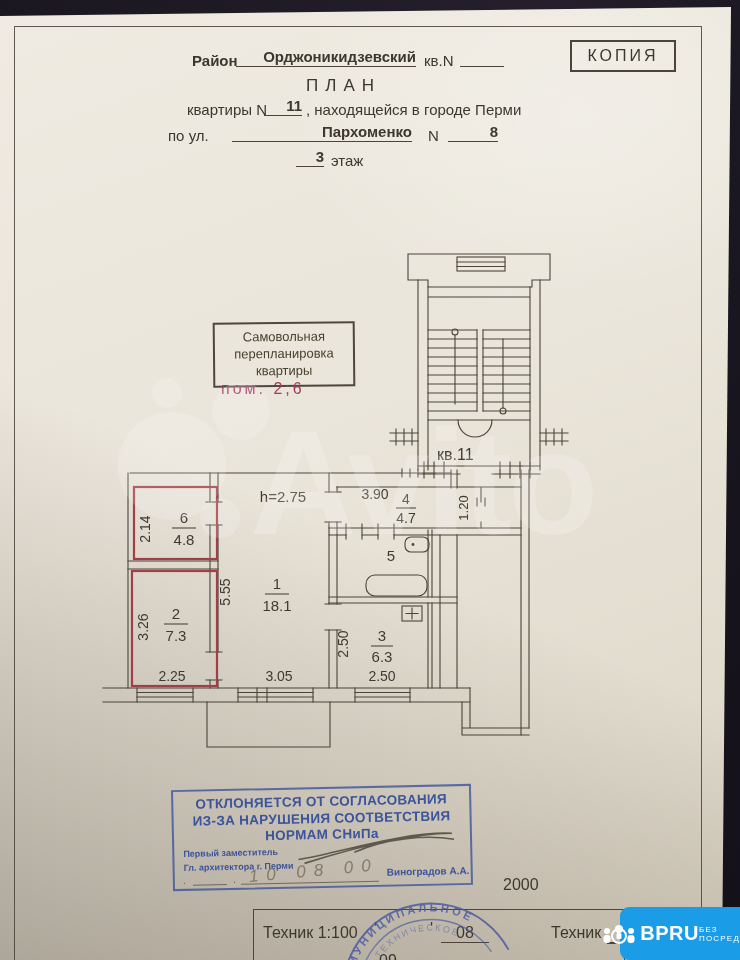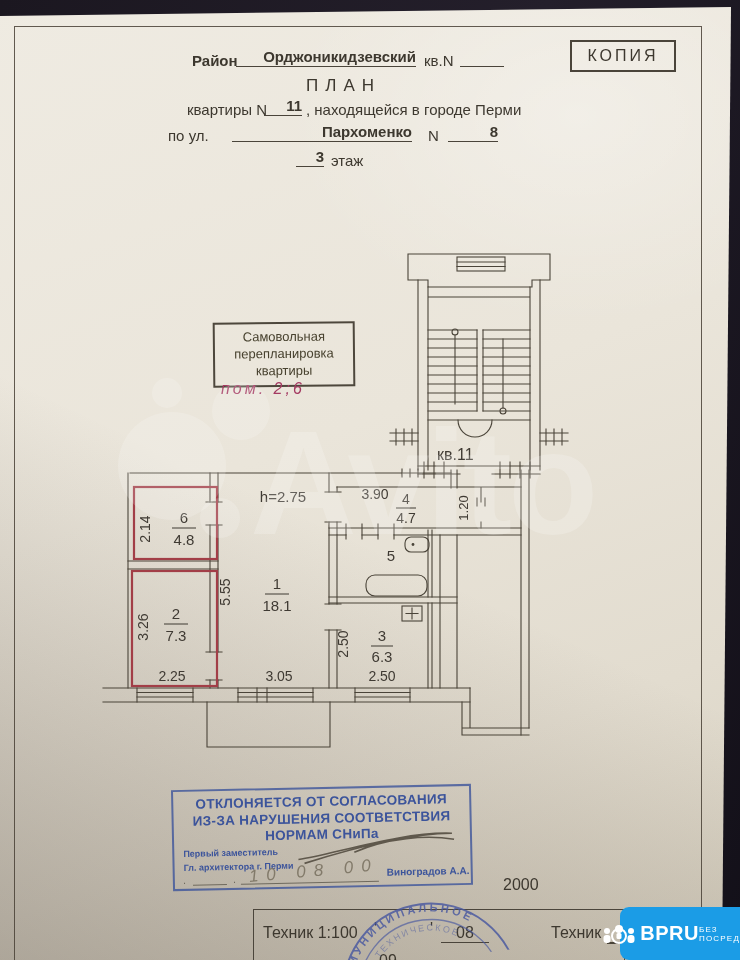--- a/index.html
+++ b/index.html
@@ -18,21 +18,21 @@
     border-left:1.5px solid rgba(72,64,53,.85);border-top:1.5px solid rgba(72,64,53,.85);
     border-right:1.5px solid rgba(72,64,53,.85);}
   .ink{color:#3d382f;}
   .u{display:inline-block;text-align:right;border-bottom:1.6px solid #4a443a;padding-bottom:1px;font-weight:bold;}
   #copy-box{left:570px;top:40px;width:102px;height:28px;border:2px solid #4a443a;
     text-align:center;line-height:28px;font-size:16px;letter-spacing:3px;}
   .hline{font-size:15px;white-space:nowrap;}
   #plan-title{letter-spacing:7px;font-size:17px;}
   #replan-stamp{left:213px;top:322px;width:132px;border:2px solid #4d473c;padding:5px 3px;
     text-align:center;font-size:13px;line-height:1.3;color:#48422f;transform:rotate(-.6deg);}
-  #replan-note{left:221px;top:380px;font-size:16px;font-style:italic;letter-spacing:3px;color:#a43a62;}
+  #replan-note{left:221px;top:380px;font-size:16px;letter-spacing:3px;color:#a43a62;}
   
   #reject-stamp{left:172px;top:787px;width:296px;height:97px;border:2.5px solid rgba(60,84,155,.8);
     color:#3c549b;transform:rotate(-1.2deg);}
   .rj-line{text-align:center;font-weight:bold;font-size:13.5px;line-height:1.24;letter-spacing:.3px;}
   .rj-small{font-size:9px;font-weight:bold;line-height:1.5;}
   #rj-date{left:74px;top:72px;font-size:17px;font-style:italic;letter-spacing:8px;
     color:#827a6a;transform:rotate(-4deg);white-space:nowrap;}
   .rj-ul{height:1px;background:#6f6a5e;}
   #rj-name{left:212px;top:79px;font-size:10px;font-weight:bold;}
   

